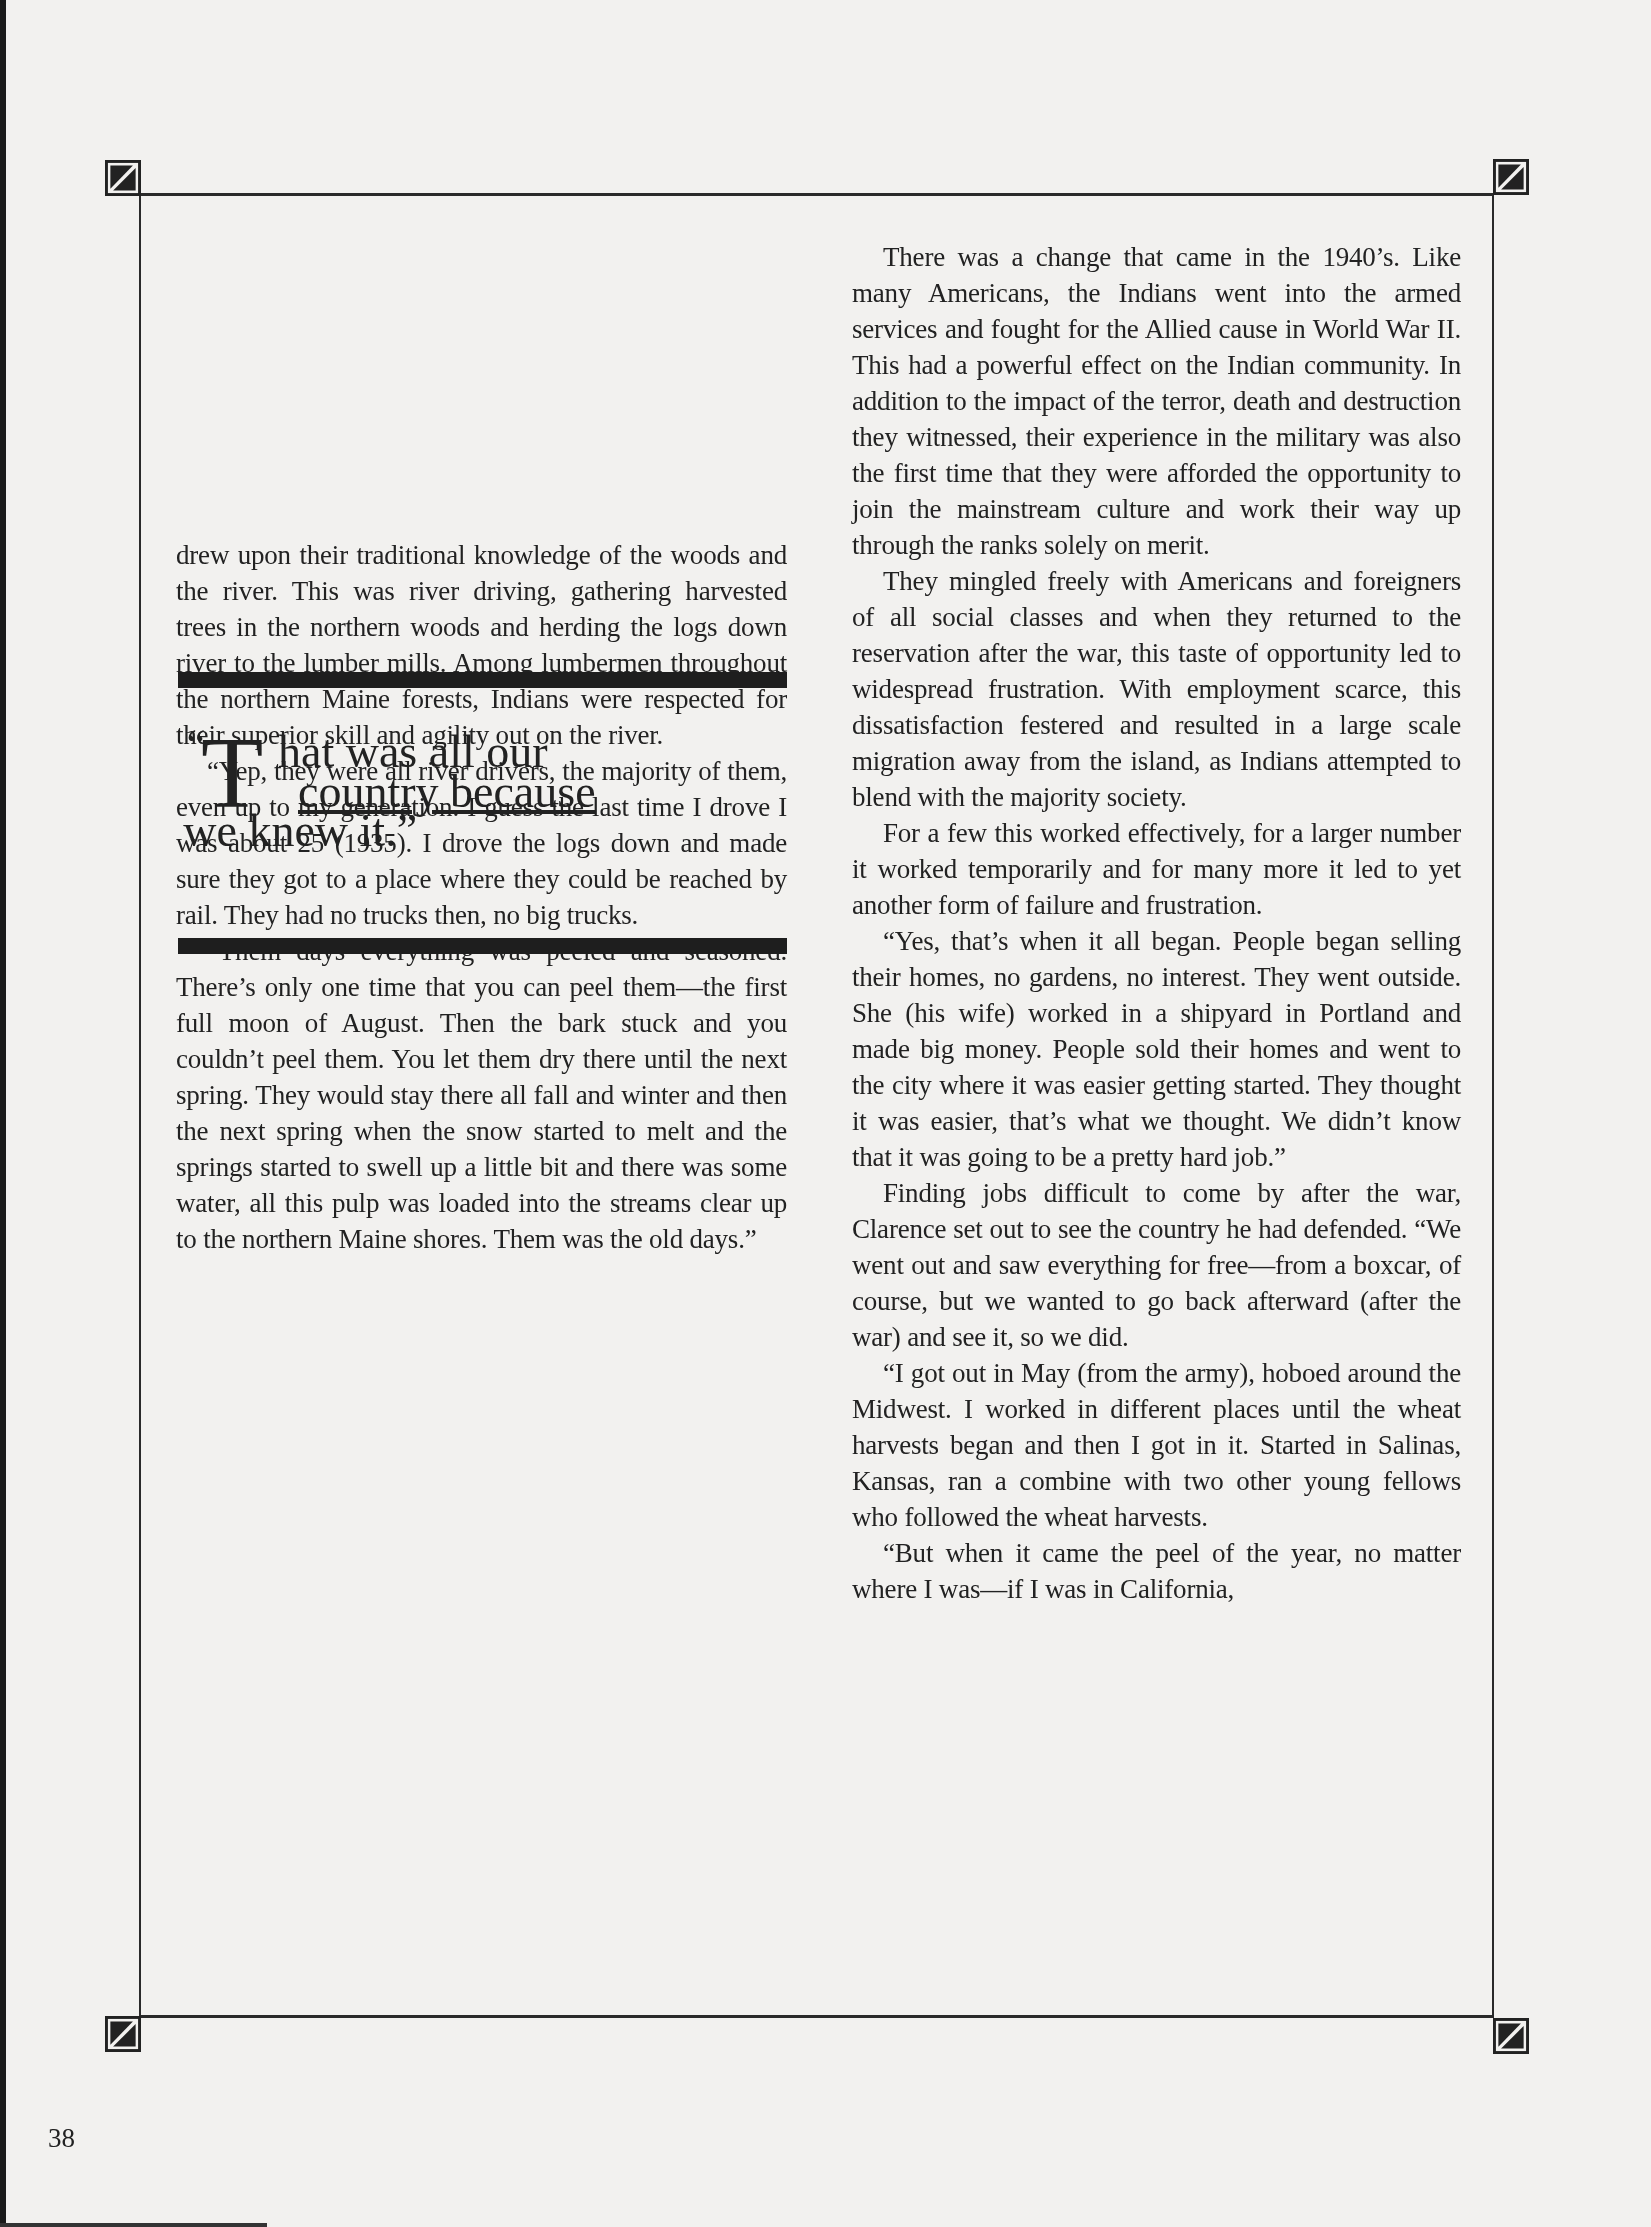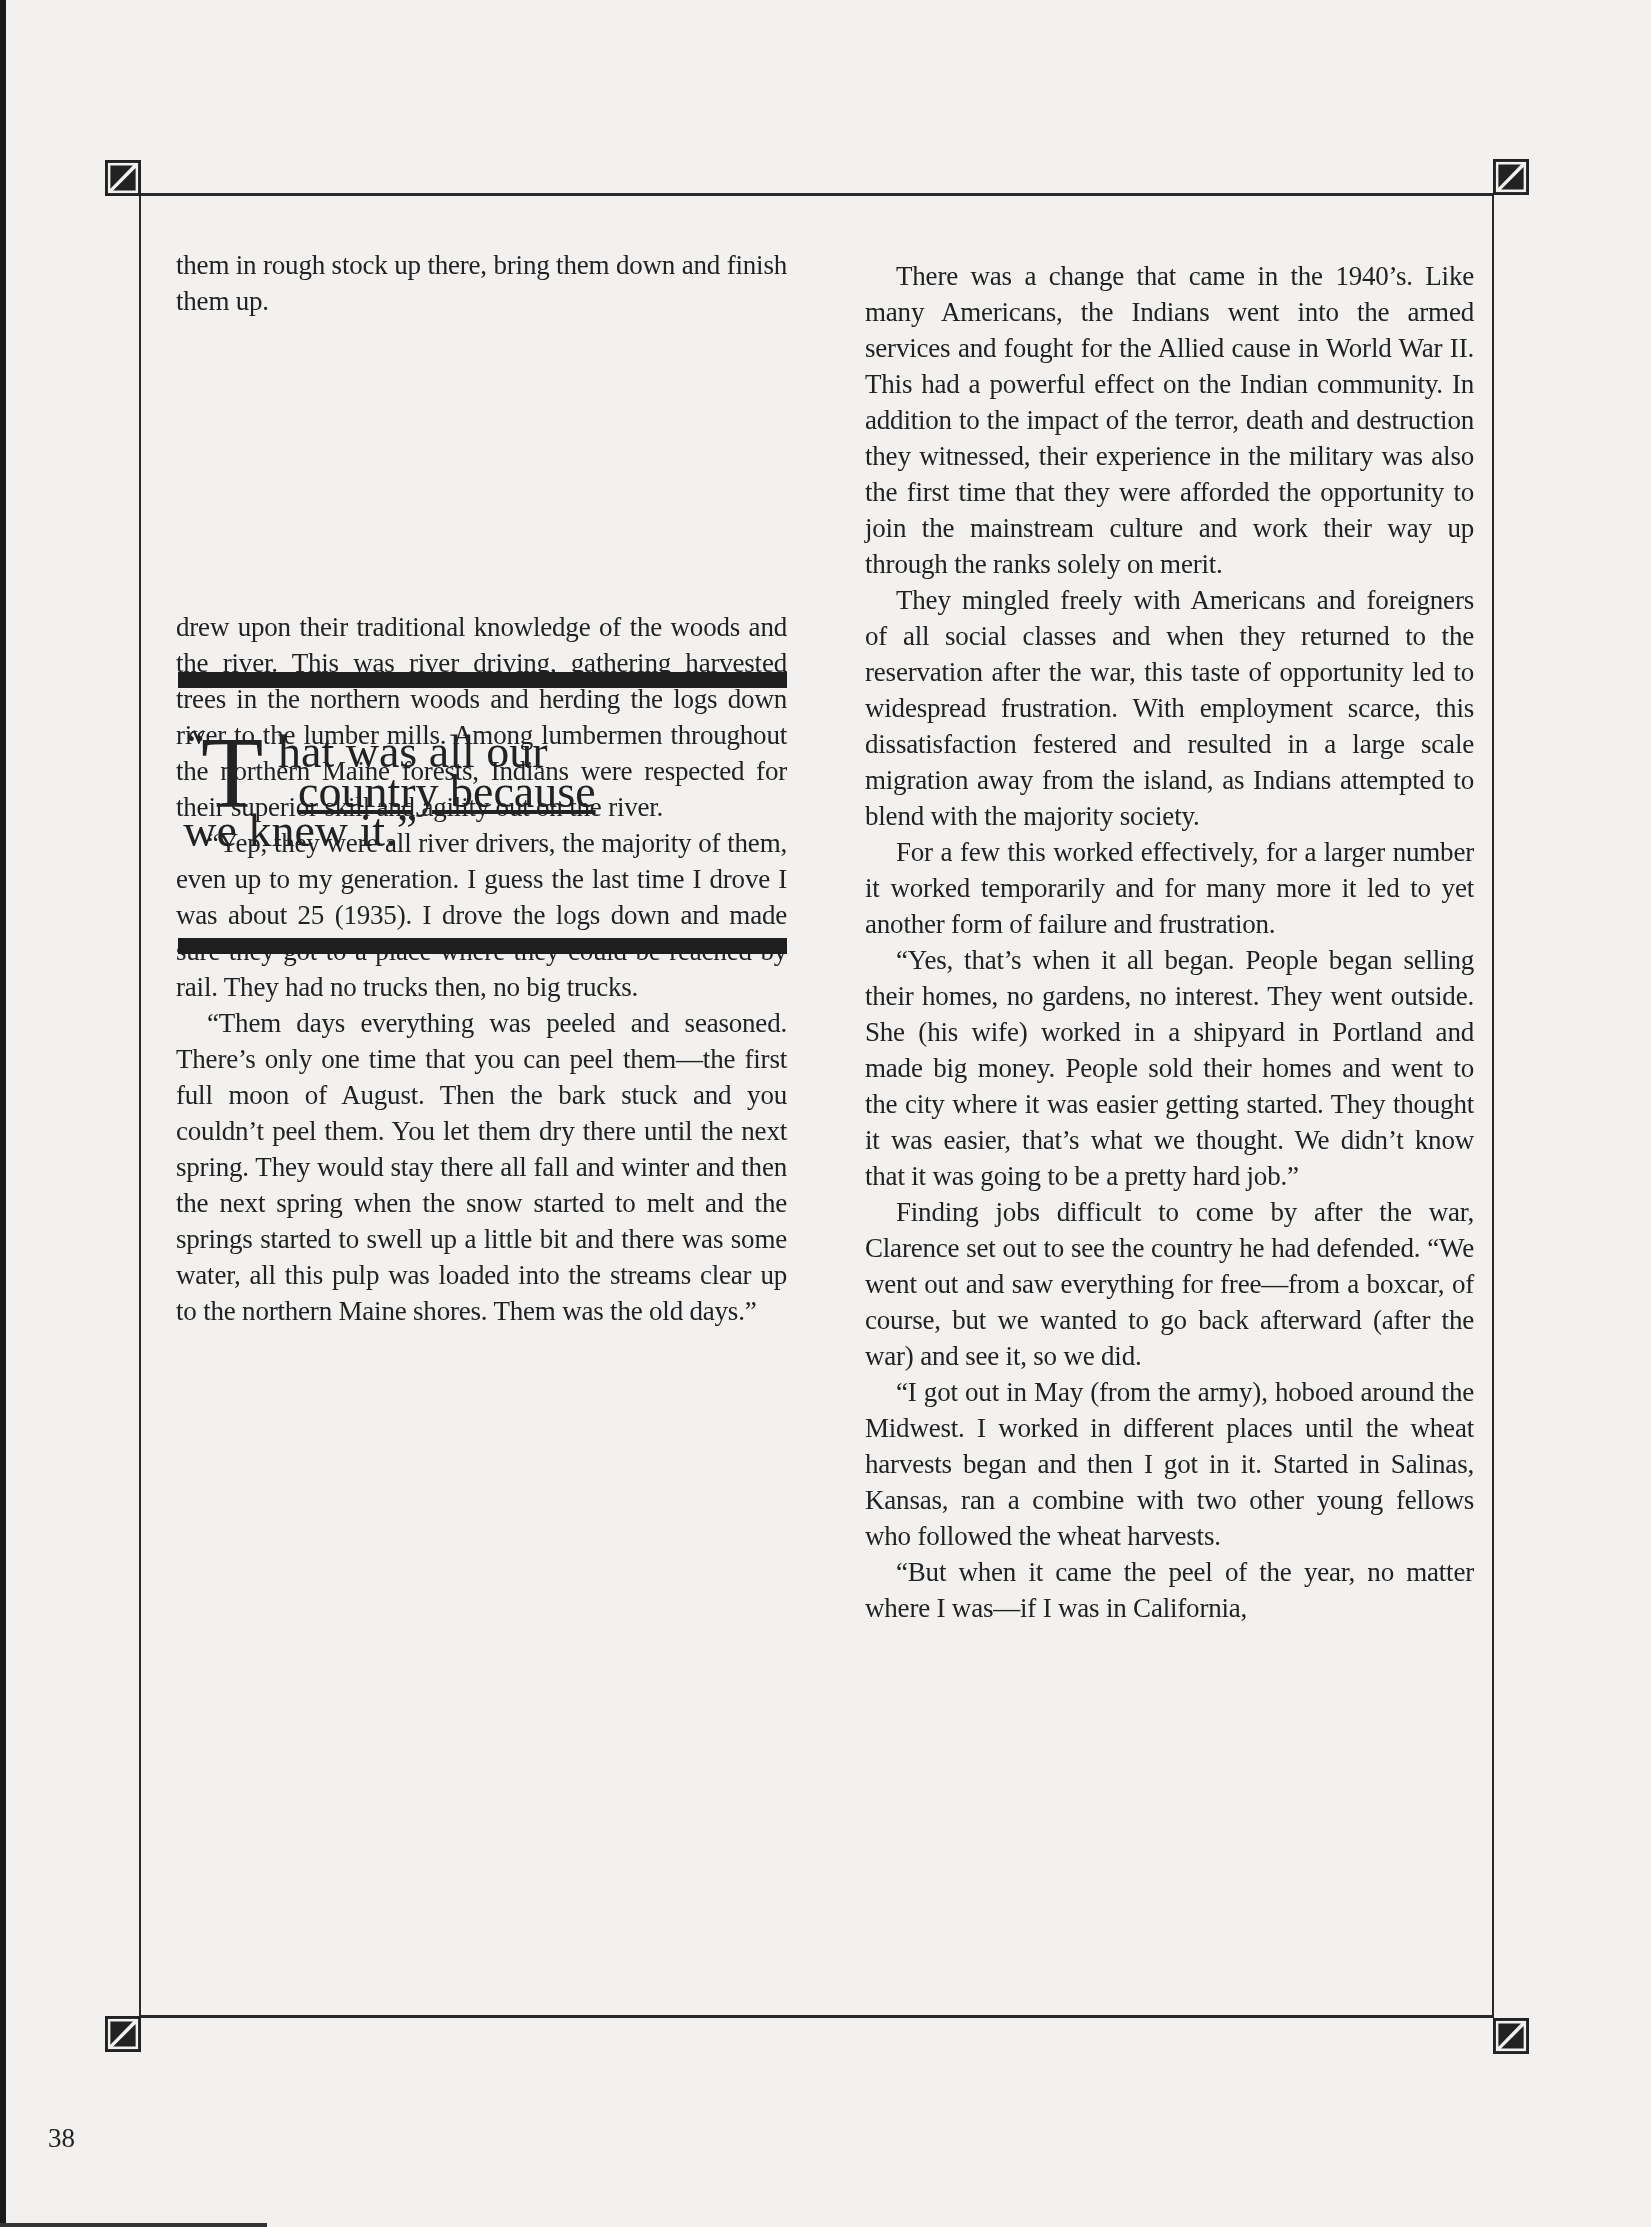--- a/index.html
+++ b/index.html
@@ -57,21 +57,21 @@
 
   
   .column {
     position: absolute;
     font-size: 27px;
     line-height: 36px;
     text-align: justify;
     letter-spacing: -0.2px;
   }
   #col-left { left: 176px; top: 247px; width: 611px; }
-  #col-right { left: 852px; top: 258px; width: 609px; margin-left: 13px; }
+  #col-right { left: 852px; top: 239px; width: 609px; }
   .column p {
     margin: 0;
     text-indent: 31px;
   }
   .column p.no-indent { text-indent: 0; }
 
   
   .pull-quote {
     position: absolute;
     left: 178px;
@@ -155,21 +155,20 @@
 </div>
 <div class="corner" id="corner-br">
   <svg viewBox="0 0 80 80">
     <rect x="3" y="3" width="74" height="74" fill="none" stroke="#222" stroke-width="7"></rect>
     <polygon points="12,12 62,12 12,64" fill="#222"></polygon>
     <polygon points="68,18 68,68 18,68" fill="#222"></polygon>
   </svg>
 </div>
 
 <div class="column" id="col-left">
-  <p class="no-indent">them in rough stock up there, bring them down and finish them up.</p>
   <div style="height:290px;"></div>
   <p class="no-indent">drew upon their traditional knowledge of the woods and the river. This was river driving, gathering harvested trees in the northern woods and herding the logs down river to the lumber mills. Among lumbermen throughout the northern Maine forests, Indians were respected for their superior skill and agility out on the river.</p>
   <p>“Yep, they were all river drivers, the majority of them, even up to my generation. I guess the last time I drove I was about 25 (1935). I drove the logs down and made sure they got to a place where they could be reached by rail. They had no trucks then, no big trucks.</p>
   <p>“Them days everything was peeled and seasoned. There’s only one time that you can peel them—the first full moon of August. Then the bark stuck and you couldn’t peel them. You let them dry there until the next spring. They would stay there all fall and winter and then the next spring when the snow started to melt and the springs started to swell up a little bit and there was some water, all this pulp was loaded into the streams clear up to the northern Maine shores. Them was the old days.”</p>
 </div>
 
 <div class="pull-quote">
   <div class="pq-bar" id="pq-bar-top"></div>
   <span class="pq-open">“</span>
   <span class="pq-dropcap">T</span>

